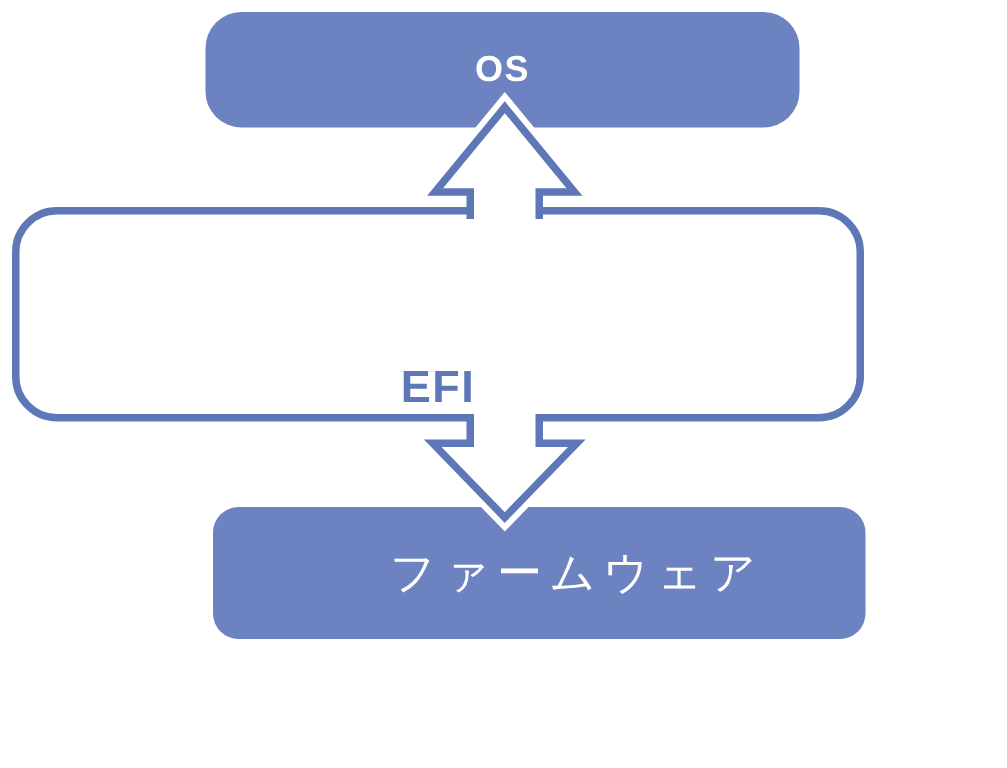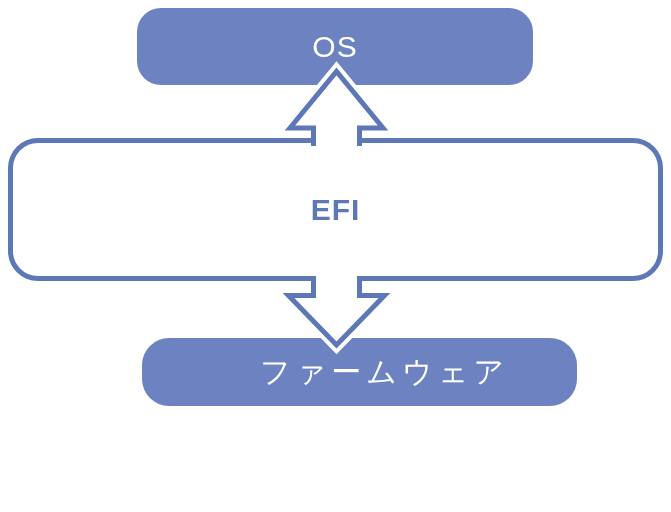--- a/index.html
+++ b/index.html
@@ -20,41 +20,41 @@
   .blue-box{
     position:absolute;
     background:var(--box-fill);
     display:flex;align-items:center;justify-content:center;
     color:var(--label-on-fill);
   }
   .os-box{
     left:137px;top:8px;width:396px;height:77px;border-radius:24px;
   }
   .os-box .lbl{
-    font-size:30px;font-weight:normal;letter-spacing:1px;text-align:center;
+    font-size:24px;font-weight:bold;letter-spacing:1px;text-align:center;
   }
   .firmware-box{
-    left:142px;top:338px;width:390px;height:68px;border-radius:27px;padding-left:45px;
+    left:142px;top:338px;width:390px;height:88px;border-radius:17px;padding-left:45px;
   }
   .hardware-box{
     left:142px;top:431px;width:388px;height:77px;border-radius:17px;
   }
   .kana{
     font-size:30px;font-weight:400;letter-spacing:5px;
     text-indent:5px; 
     white-space:nowrap;
   }
   .efi-box{
     position:absolute;
-    left:8px;top:138px;width:655px;height:143px;
+    left:8px;top:138px;width:568px;height:143px;
     box-sizing:border-box;
     background:var(--background);
     border:5px solid var(--outline);
     border-radius:30px;
-    display:flex;align-items:center;justify-content:center;
+    display:flex;align-items:flex-end;justify-content:center;
   }
   .efi-box .lbl{
     font-size:30px;font-weight:bold;
     color:var(--efi-label);
     letter-spacing:1px;
   }
   .arrow-layer{
     position:absolute;left:0;top:0;width:671px;height:512px;
     pointer-events:none;
   }

